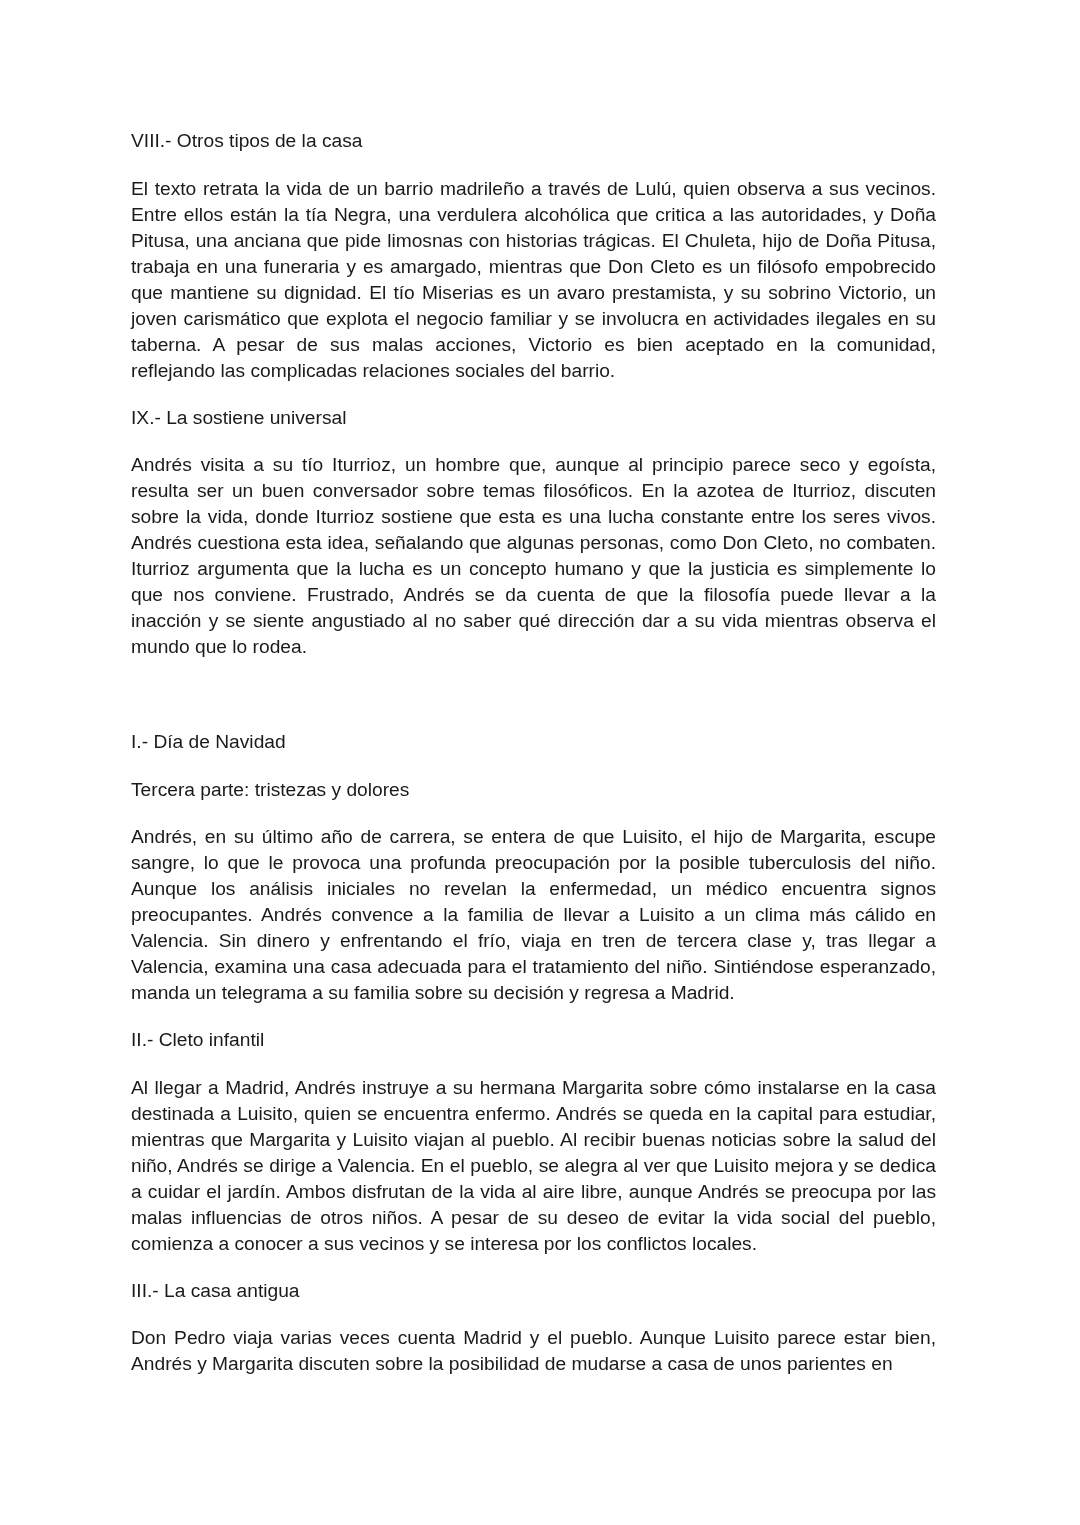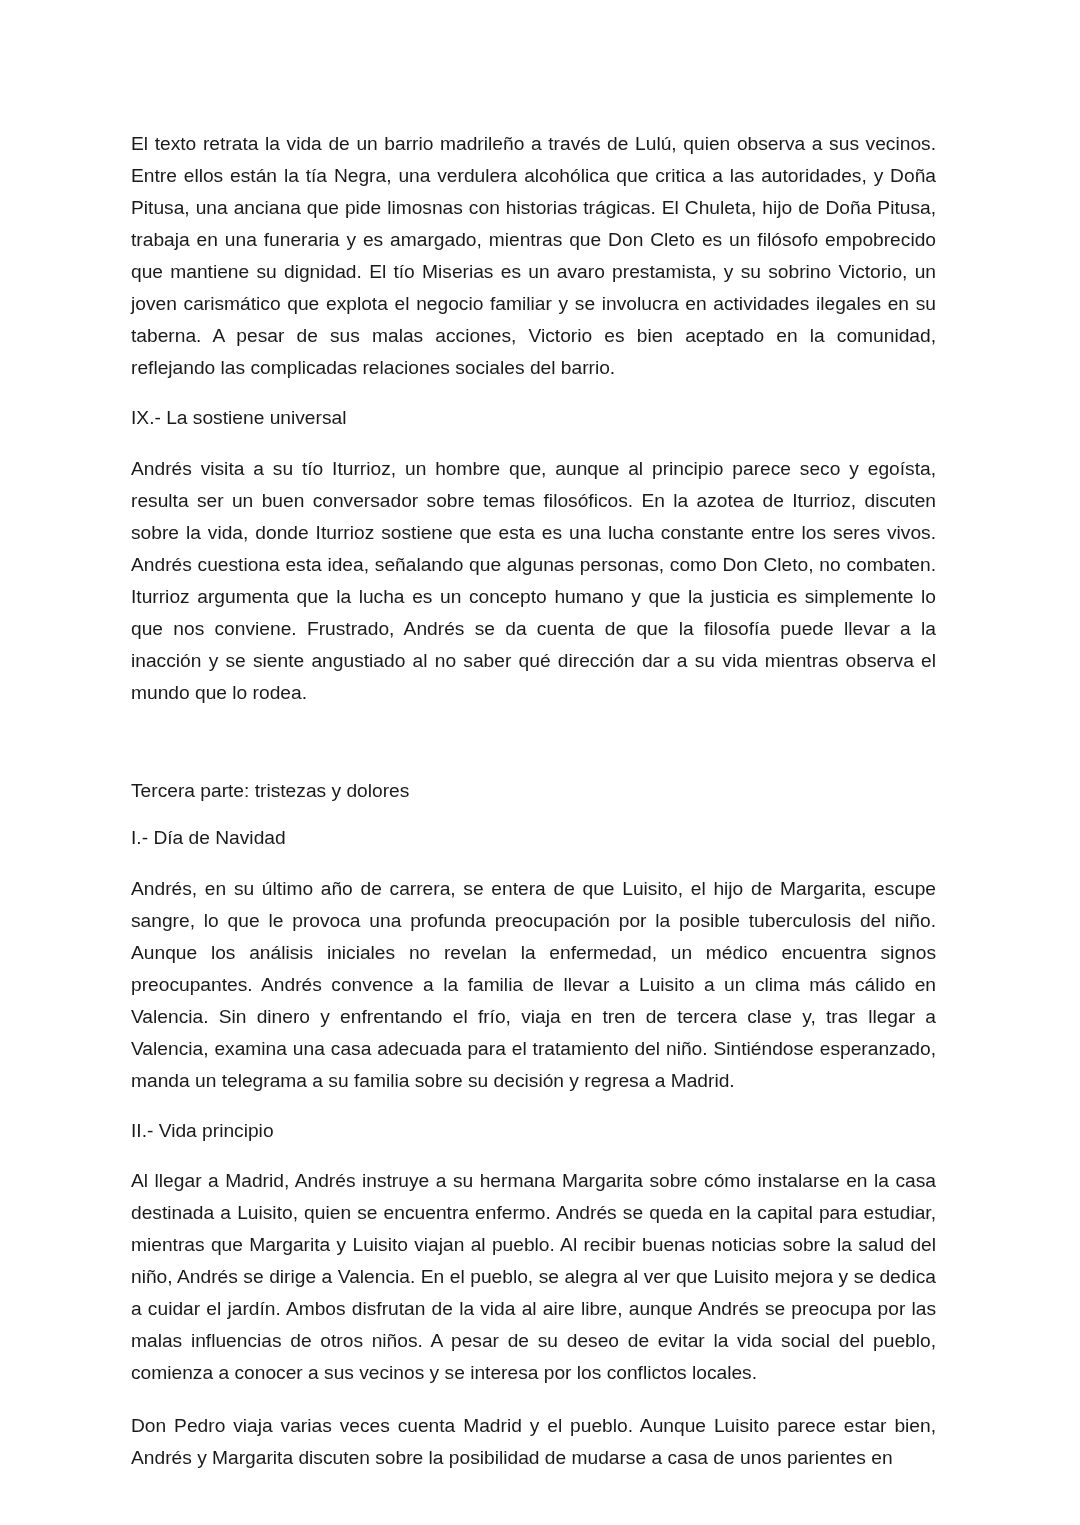--- a/index.html
+++ b/index.html
@@ -22,43 +22,45 @@
       width: 817px;
     }
     .heading {
       font-size: 19.2px;
       line-height: 26.5px;
       margin: 0 0 21px 0;
       white-space: nowrap;
     }
     .para {
       font-size: 19.2px;
-      line-height: 32px;
+      line-height: 26px;
       text-align: justify;
       margin: 0 12px 21px 0;
     }
     .gap {
       height: 48px;
     }
   </style>
 </head>
 <body>
 
 <div class="page">
 
+  <div class="heading">VIII.- Otros tipos de la casa</div>
   <p class="para">El texto retrata la vida de un barrio madrileño a través de Lulú, quien observa a sus vecinos. Entre ellos están la tía Negra, una verdulera alcohólica que critica a las autoridades, y Doña Pitusa, una anciana que pide limosnas con historias trágicas. El Chuleta, hijo de Doña Pitusa, trabaja en una funeraria y es amargado, mientras que Don Cleto es un filósofo empobrecido que mantiene su dignidad. El tío Miserias es un avaro prestamista, y su sobrino Victorio, un joven carismático que explota el negocio familiar y se involucra en actividades ilegales en su taberna. A pesar de sus malas acciones, Victorio es bien aceptado en la comunidad, reflejando las complicadas relaciones sociales del barrio.</p>
 
   <div class="heading">IX.- La sostiene universal</div>
   <p class="para">Andrés visita a su tío Iturrioz, un hombre que, aunque al principio parece seco y egoísta, resulta ser un buen conversador sobre temas filosóficos. En la azotea de Iturrioz, discuten sobre la vida, donde Iturrioz sostiene que esta es una lucha constante entre los seres vivos. Andrés cuestiona esta idea, señalando que algunas personas, como Don Cleto, no combaten. Iturrioz argumenta que la lucha es un concepto humano y que la justicia es simplemente lo que nos conviene. Frustrado, Andrés se da cuenta de que la filosofía puede llevar a la inacción y se siente angustiado al no saber qué dirección dar a su vida mientras observa el mundo que lo rodea.</p>
 
   <div class="gap"></div>
 
+  <div class="heading">I.- Día de Navidad</div>
+
   <div class="heading">Tercera parte: tristezas y dolores</div>
-
-  <div class="heading">I.- Día de Navidad</div>
   <p class="para">Andrés, en su último año de carrera, se entera de que Luisito, el hijo de Margarita, escupe sangre, lo que le provoca una profunda preocupación por la posible tuberculosis del niño. Aunque los análisis iniciales no revelan la enfermedad, un médico encuentra signos preocupantes. Andrés convence a la familia de llevar a Luisito a un clima más cálido en Valencia. Sin dinero y enfrentando el frío, viaja en tren de tercera clase y, tras llegar a Valencia, examina una casa adecuada para el tratamiento del niño. Sintiéndose esperanzado, manda un telegrama a su familia sobre su decisión y regresa a Madrid.</p>
 
-  <div class="heading">II.- Vida principio</div>
+  <div class="heading">II.- Cleto infantil</div>
   <p class="para">Al llegar a Madrid, Andrés instruye a su hermana Margarita sobre cómo instalarse en la casa destinada a Luisito, quien se encuentra enfermo. Andrés se queda en la capital para estudiar, mientras que Margarita y Luisito viajan al pueblo. Al recibir buenas noticias sobre la salud del niño, Andrés se dirige a Valencia. En el pueblo, se alegra al ver que Luisito mejora y se dedica a cuidar el jardín. Ambos disfrutan de la vida al aire libre, aunque Andrés se preocupa por las malas influencias de otros niños. A pesar de su deseo de evitar la vida social del pueblo, comienza a conocer a sus vecinos y se interesa por los conflictos locales.</p>
 
+  <div class="heading">III.- La casa antigua</div>
   <p class="para">Don Pedro viaja varias veces cuenta Madrid y el pueblo. Aunque Luisito parece estar bien, Andrés y Margarita discuten sobre la posibilidad de mudarse a casa de unos parientes en</p>
 
 </div>
 
 </body></html>

